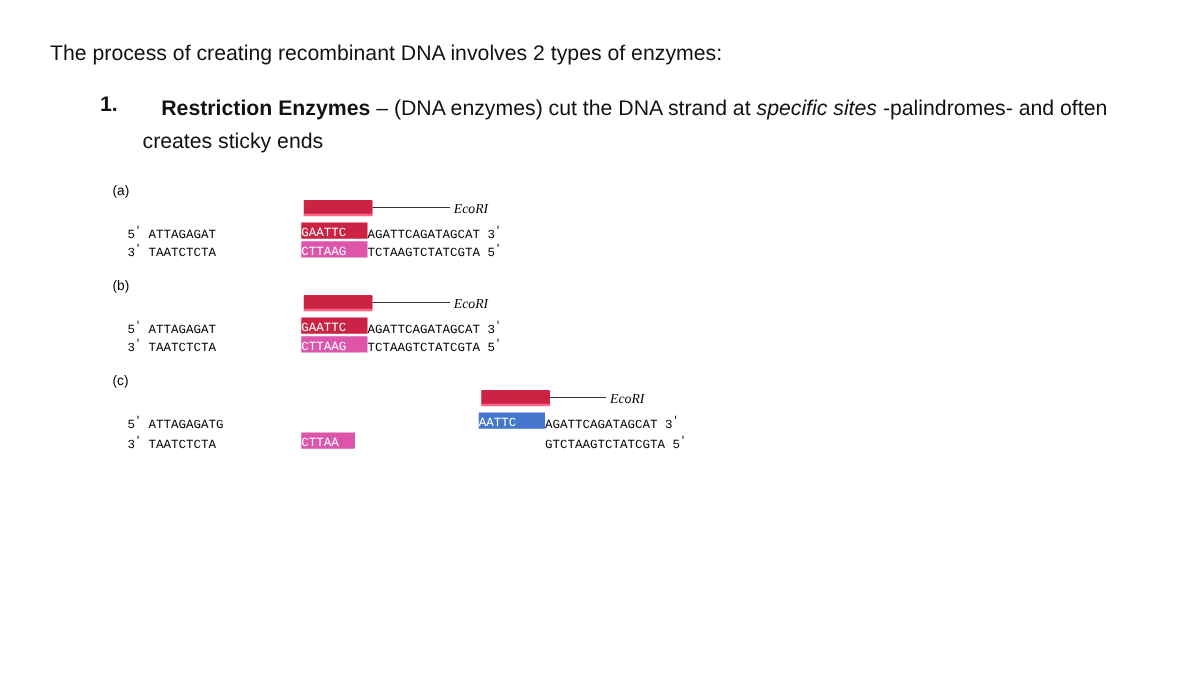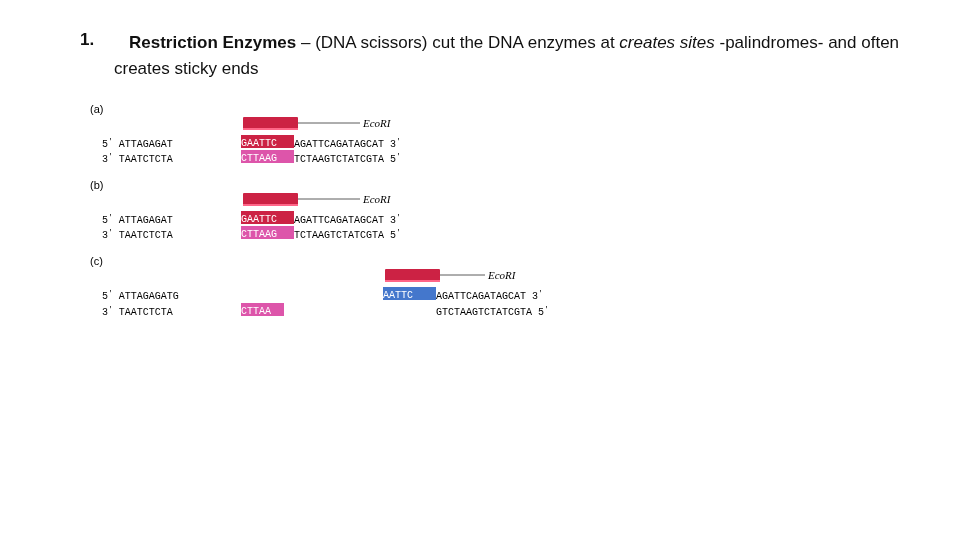--- a/index.html
+++ b/index.html
@@ -34,25 +34,26 @@
       line-height: 1.55;
     }
     .list-content .bold { font-weight: bold; margin-left: 15px; }
     .list-content .italic { font-style: italic; }
 
   </style>
 </head>
 <body>
 
 <div>
+  <p class="intro-text">The process of creating recombinant DNA involves 2 types of enzymes:</p>
 
   <div class="list-item">
     <span class="list-number">1.</span>
     <div class="list-content">
-      <span class="bold">Restriction Enzymes</span><span> – </span><span>(DNA scissors) cut the DNA enzymes at </span><span class="italic">creates sites</span><span> -palindromes- and often creates sticky ends</span>
+      <span class="bold">Restriction Enzymes</span><span> – </span><span>(DNA enzymes) cut the DNA strand at </span><span class="italic">specific sites</span><span> -palindromes- and often creates sticky ends</span>
     </div>
   </div>
 
   <svg width="760" height="230" style="margin-left:50px; display:block;" viewBox="0 0 760 230">
     <style>
       .mono { font-family: 'Courier New', monospace; font-size: 10px; }
       .small-label { font-family: Arial, sans-serif; font-size: 11px; }
       .ecori-it { font-family: 'Times New Roman', serif; font-style: italic; font-size: 11px; }
       .prime-mark { font-size: 8px; }
     </style>

